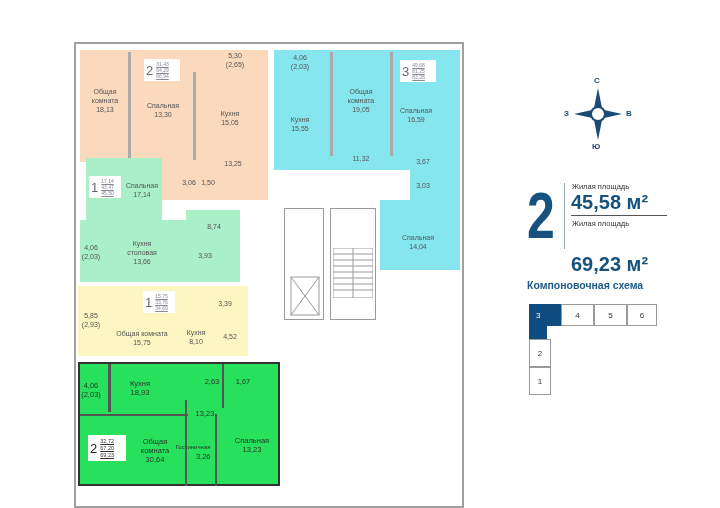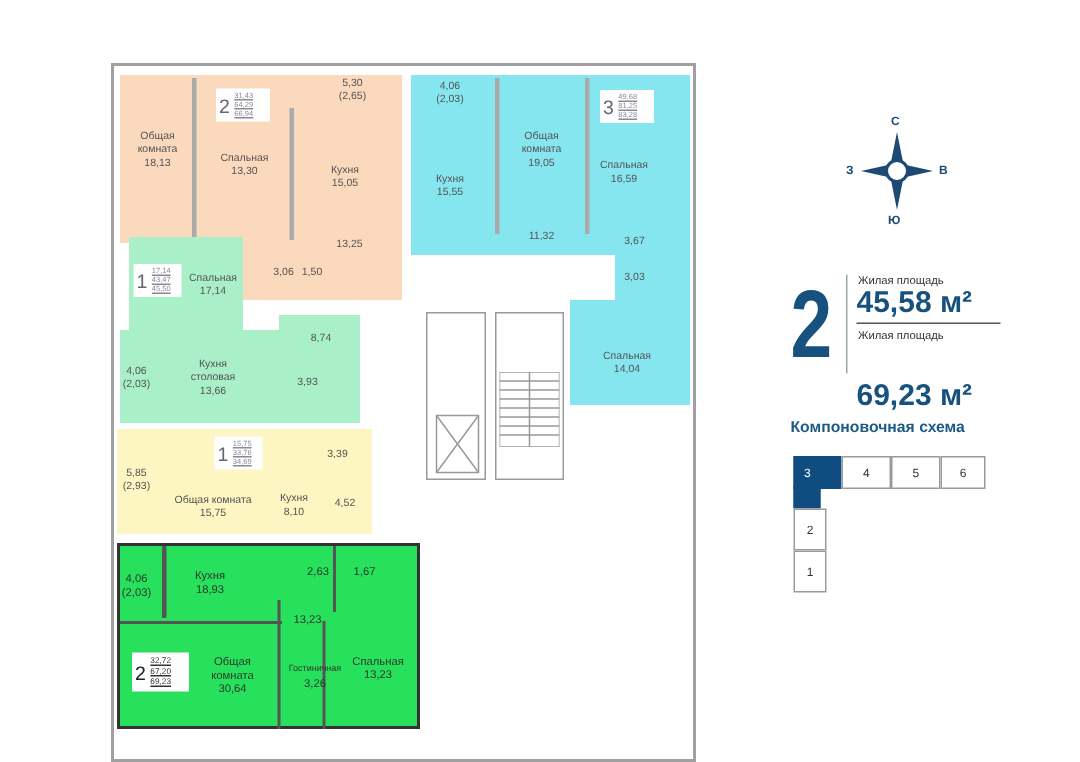--- a/index.html
+++ b/index.html
@@ -100,21 +100,21 @@
   <div class="card" style="left:88px;top:435px;width:38px;height:26px;">
     <span class="num" style="color:#222;">2</span>
     <span class="vals" style="color:#333;font-size:5.5px;line-height:7px;"><span>32,72</span><br><span>67,20</span><br><span>69,23</span></span>
   </div>
   <div class="lbl lbl-dark" style="left:91px;top:390px;"><span>4,06</span><br><span>(2,03)</span></div>
   <div class="lbl lbl-dark" style="left:140px;top:388px;"><span>Кухня</span><br><span>18,93</span></div>
   <div class="lbl lbl-dark" style="left:212px;top:381px;"><span>2,63</span></div>
   <div class="lbl lbl-dark" style="left:227px;top:381px;margin-left:16px;"><span>1,67</span></div>
   <div class="lbl lbl-dark" style="left:205px;top:413px;"><span>13,23</span></div>
   <div class="lbl lbl-dark" style="left:155px;top:450px;"><span>Общая</span><br><span>комната</span><br><span>30,64</span></div>
-  <div class="lbl lbl-dark" style="left:210px;top:452px;font-size:6px;"><span>Гостиничная</span><br><span style="font-size:7.5px">3,26</span></div>
+  <div class="lbl lbl-dark" style="left:193px;top:452px;font-size:6px;text-align:right;"><span>Гостиничная</span><br><span style="font-size:7.5px">3,26</span></div>
   <div class="lbl lbl-dark" style="left:252px;top:445px;"><span>Спальная</span><br><span>13,23</span></div>
 
   <div class="wall" style="left:284px;top:208px;width:40px;height:112px;"></div>
   <div class="wall" style="left:330px;top:208px;width:46px;height:112px;"></div>
   <svg style="position:absolute;left:290px;top:276px;" width="30" height="40">
       <rect x="1" y="1" width="28" height="38" fill="none" stroke="#999"></rect>
       <line x1="1" y1="1" x2="29" y2="39" stroke="#999"></line>
       <line x1="29" y1="1" x2="1" y2="39" stroke="#999"></line>
     </svg>
   <svg style="position:absolute;left:333px;top:248px;" width="40" height="50">

